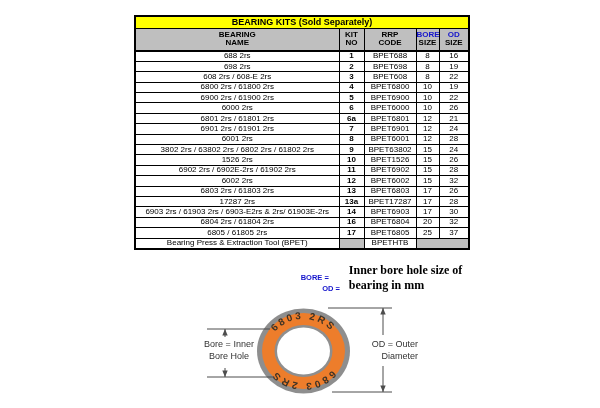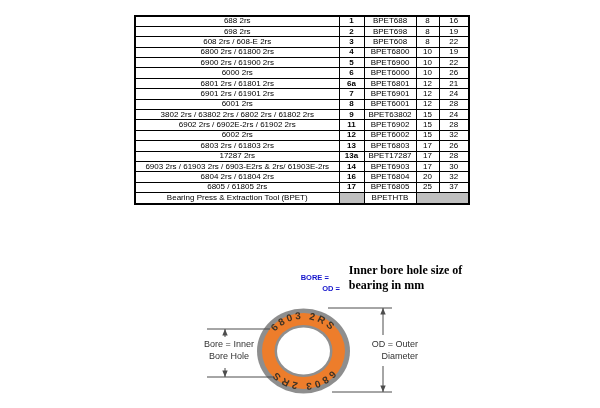--- a/index.html
+++ b/index.html
@@ -43,20 +43,45 @@
   <div class="table-wrap">
     <table>
       <colgroup>
         <col style="width:204px">
           <col style="width:25px">
           <col style="width:52px">
         <col style="width:23px">
           <col style="width:30px">
       </colgroup>
       <thead>
+        <tr class="title-row">
+          <th colspan="5">BEARING KITS (Sold Separately)</th>
+        </tr>
+        <tr class="header-row">
+          <th>
+            <div>BEARING</div>
+            <div>NAME</div>
+          </th>
+          <th>
+            <div>KIT</div>
+            <div>NO</div>
+          </th>
+          <th>
+            <div>RRP</div>
+            <div>CODE</div>
+          </th>
+          <th>
+            <div class="hdr-blue">BORE</div>
+            <div>SIZE</div>
+          </th>
+          <th>
+            <div class="hdr-blue">OD</div>
+            <div>SIZE</div>
+          </th>
+        </tr>
       </thead>
       <tbody id="table-body">
           <tr>
             <td class="c-name">688 2rs</td>
             <td class="c-kit">1</td>
             <td class="c-code">BPET688</td>
             <td class="c-bore">8</td>
             <td class="c-od">16</td>
           </tr>
           <tr>
@@ -114,20 +139,27 @@
             <td class="c-code">BPET6001</td>
             <td class="c-bore">12</td>
             <td class="c-od">28</td>
           </tr>
           <tr>
             <td class="c-name">3802 2rs / 63802 2rs / 6802 2rs / 61802 2rs</td>
             <td class="c-kit">9</td>
             <td class="c-code">BPET63802</td>
             <td class="c-bore">15</td>
             <td class="c-od">24</td>
+          </tr>
+          <tr>
+            <td class="c-name">1526 2rs</td>
+            <td class="c-kit">10</td>
+            <td class="c-code">BPET1526</td>
+            <td class="c-bore">15</td>
+            <td class="c-od">26</td>
           </tr>
           <tr>
             <td class="c-name">6902 2rs / 6902E-2rs / 61902 2rs</td>
             <td class="c-kit">11</td>
             <td class="c-code">BPET6902</td>
             <td class="c-bore">15</td>
             <td class="c-od">28</td>
           </tr>
           <tr>
             <td class="c-name">6002 2rs</td>

